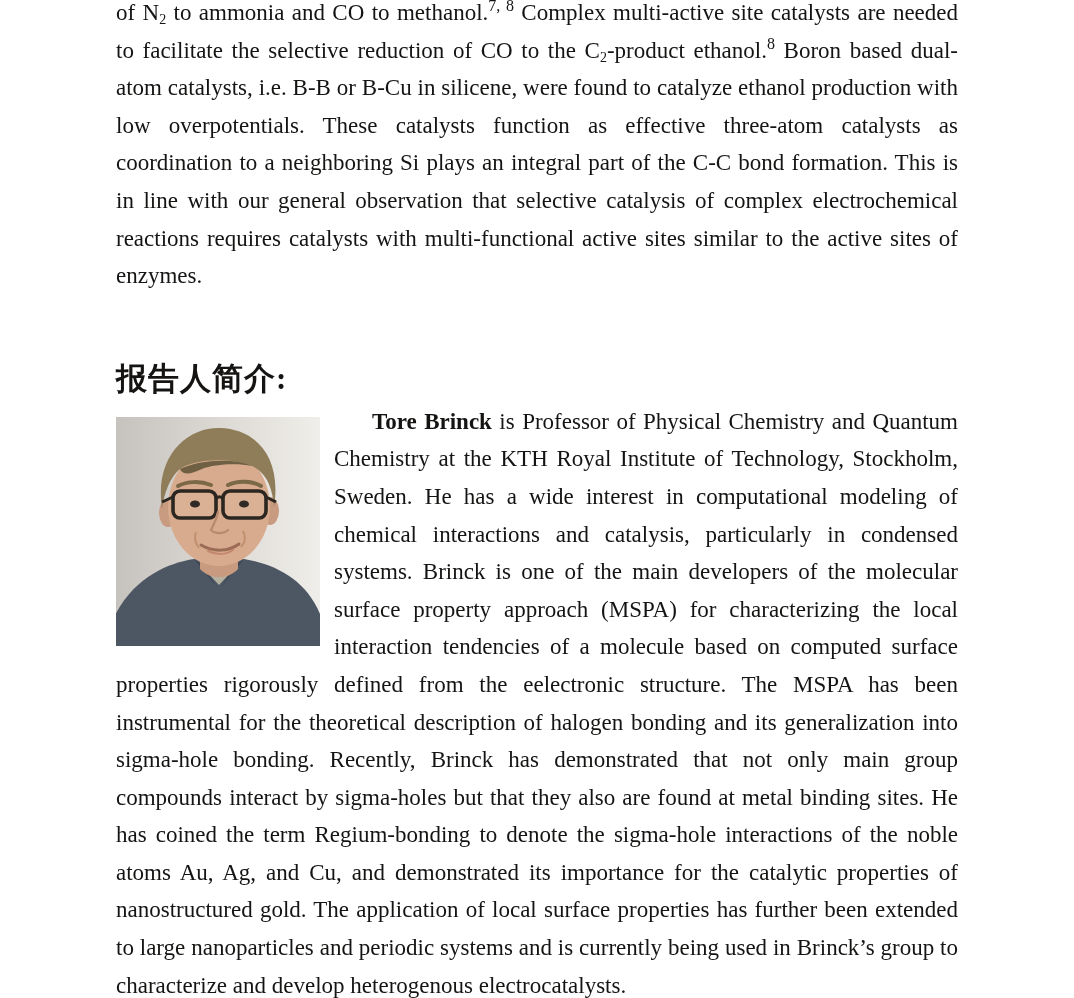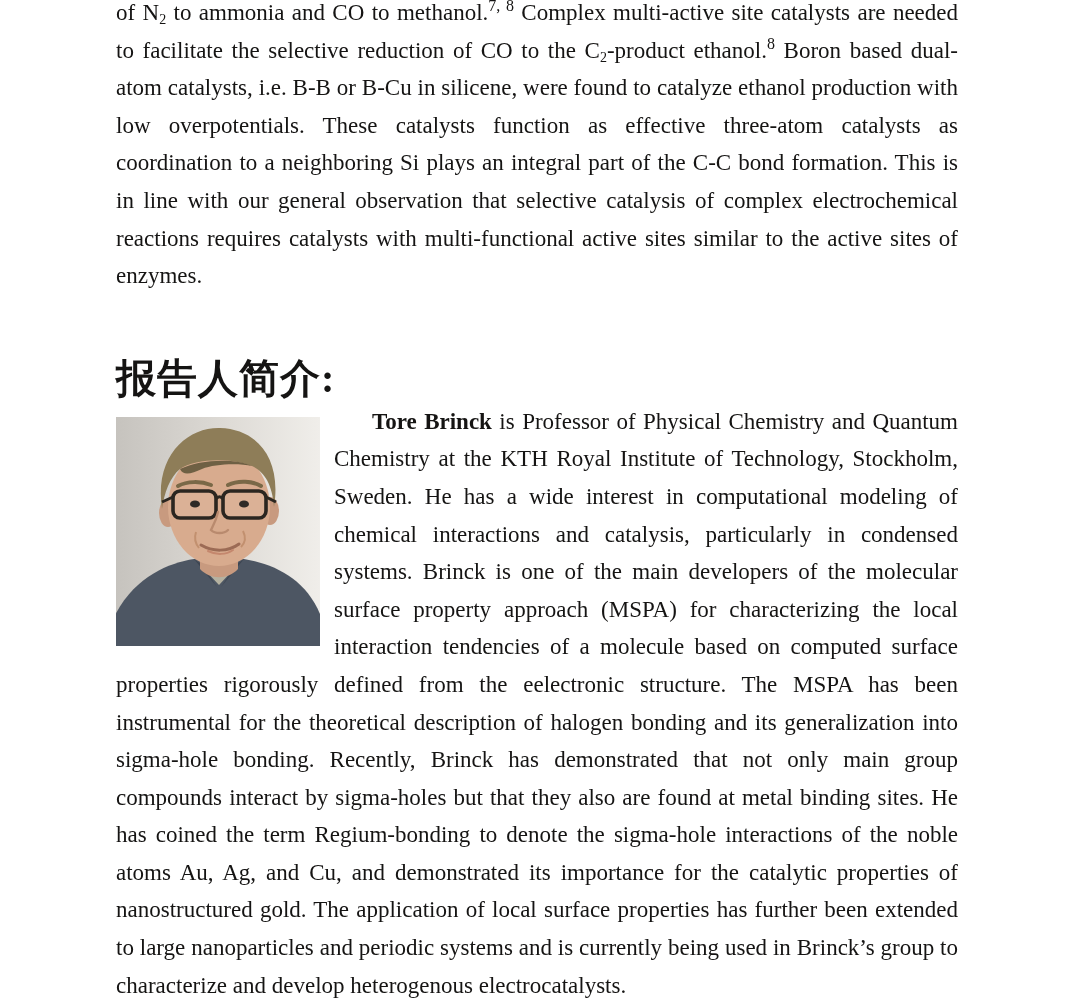--- a/index.html
+++ b/index.html
@@ -26,21 +26,21 @@
     line-height: 0;
     vertical-align: 9px;
   }
   sub.chem {
     font-size: 14px;
     line-height: 0;
     vertical-align: -4px;
   }
   .cn-heading {
     margin-top: 60px;
-    font-size: 40px;
+    font-size: 31px;
     line-height: 48px;
     font-weight: 700;
     letter-spacing: 1px;
   }
   .bio-section { }
   .portrait {
     float: left;
     width: 204px;
     height: 229px;
     margin: 14px 14px 18px 0;

